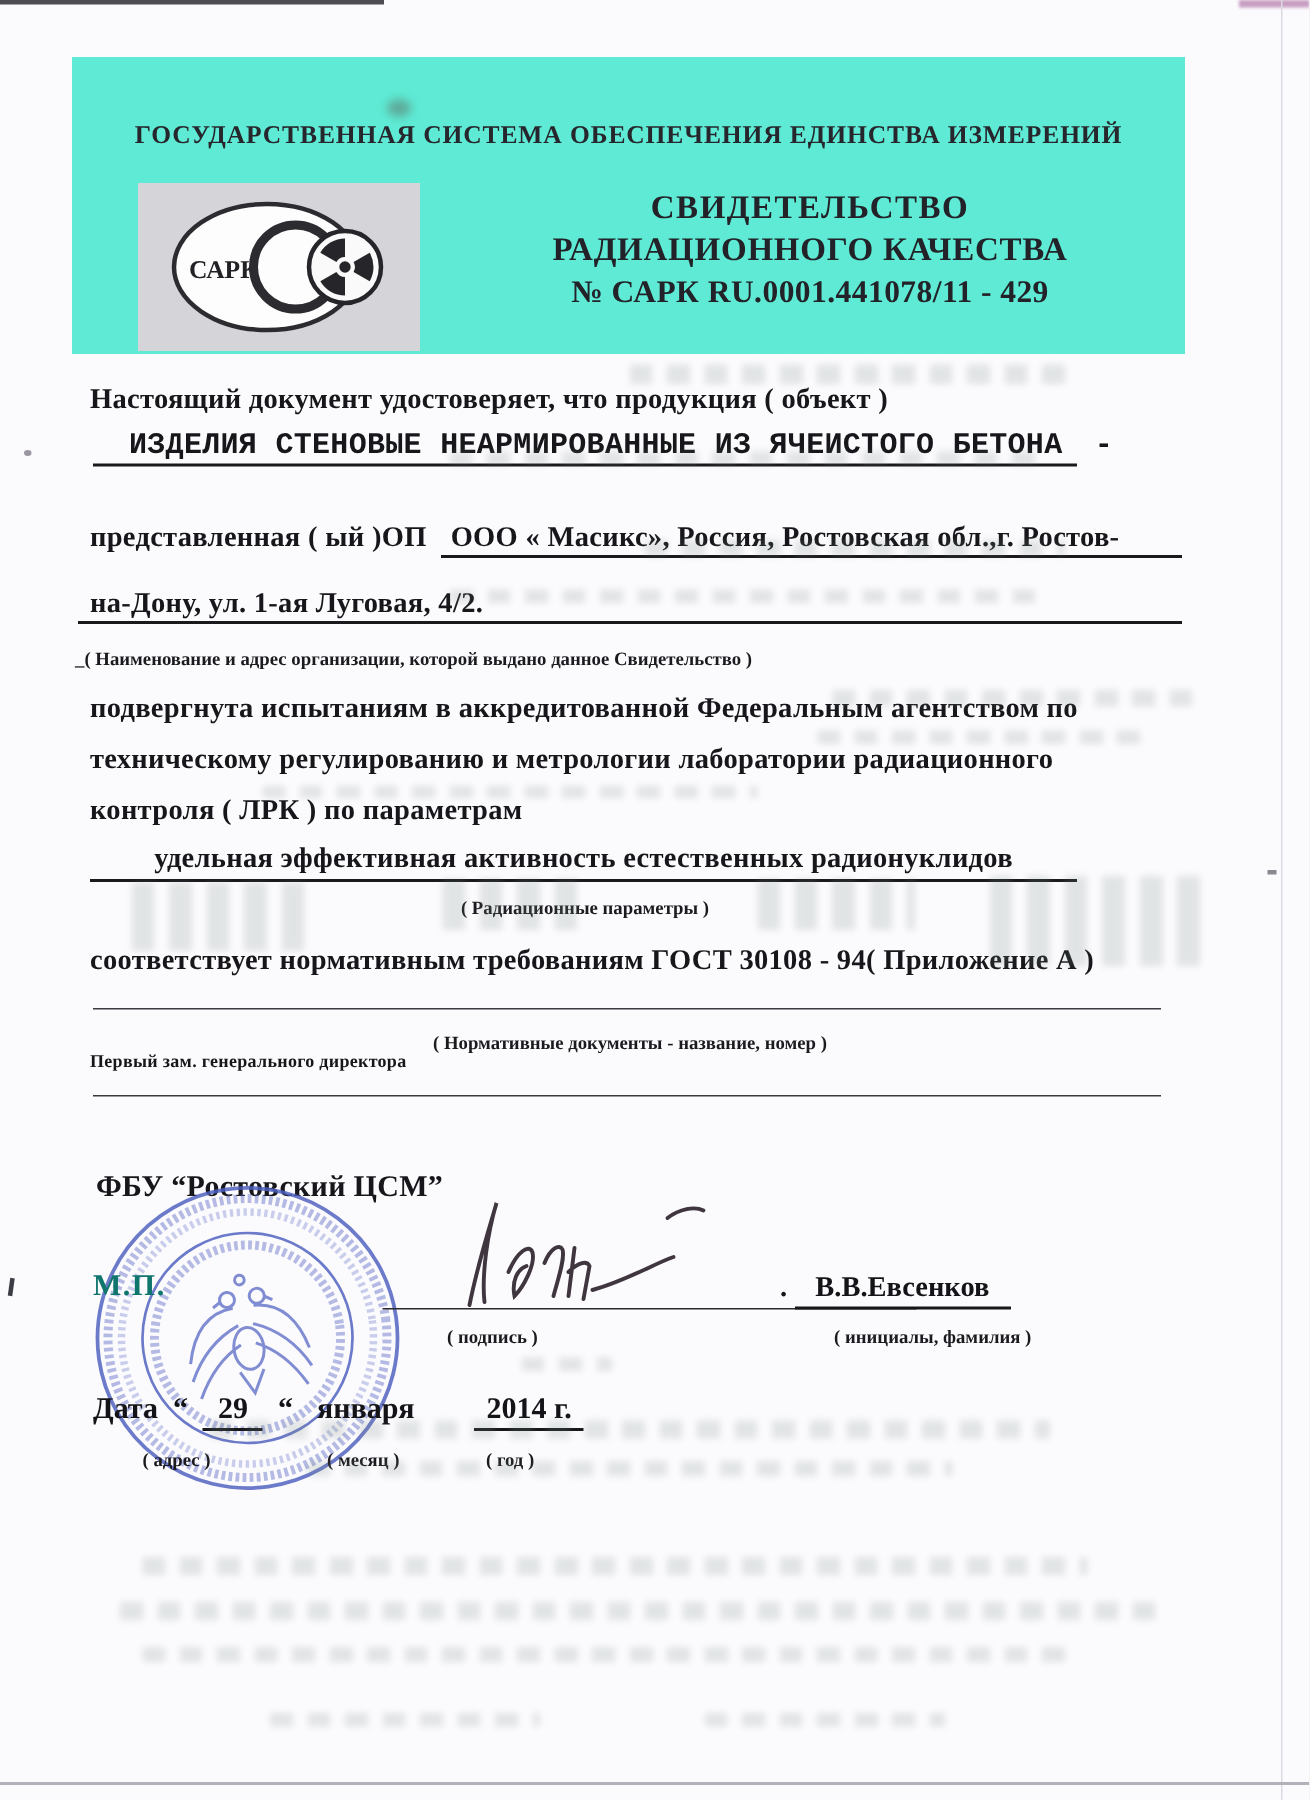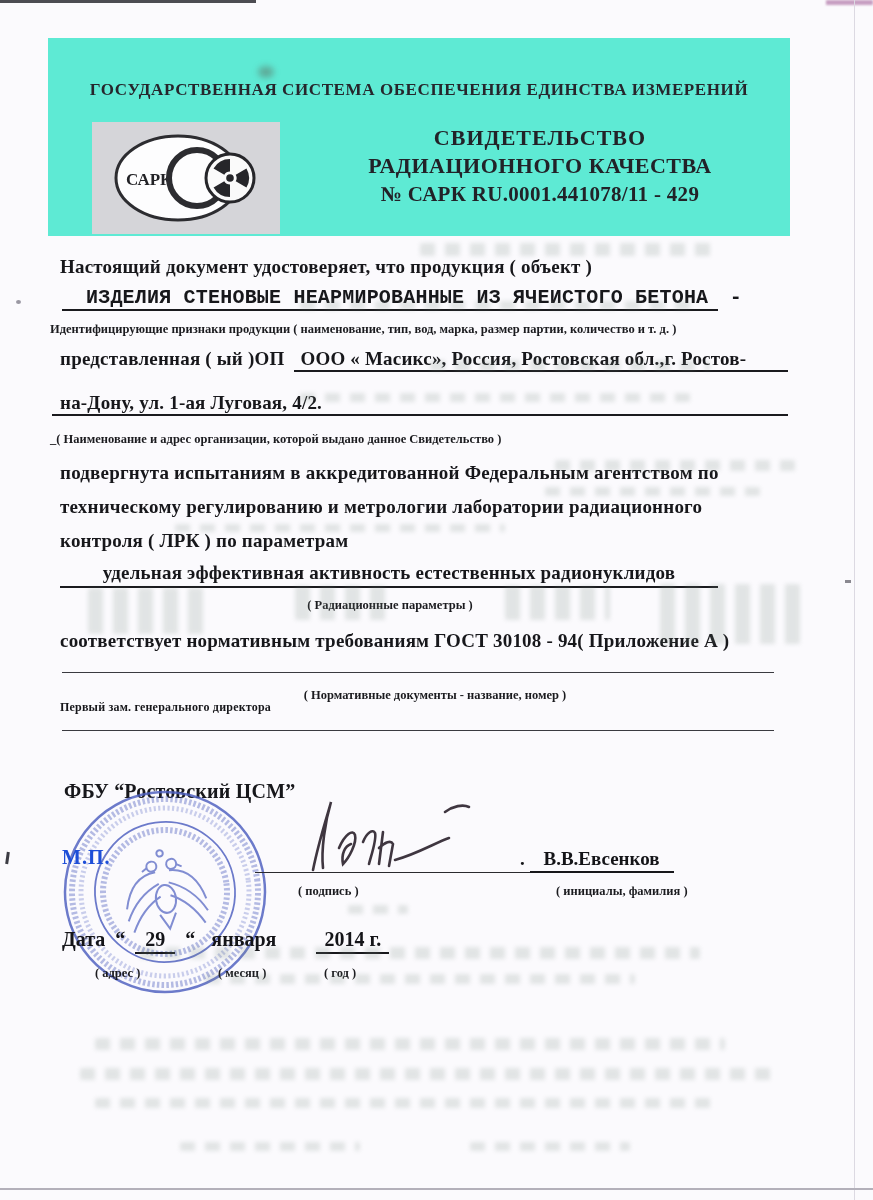--- a/index.html
+++ b/index.html
@@ -32,21 +32,21 @@
   .row{display:flex;align-items:baseline;}
   .fill{flex:1;border-bottom:2px solid #1a1a1e;}
   .rule{position:absolute;height:0;border-top:1.5px solid #3a3a40;}
 
   
   .bleed{position:absolute;filter:blur(2px);opacity:.38;border-radius:2px;
          background:repeating-linear-gradient(90deg,rgba(120,138,128,.5) 0 15px,transparent 15px 25px);}
 
   
   .stamp{position:absolute;left:55px;top:782px;width:220px;height:220px;opacity:.82;transform:rotate(-8deg);}
-  .mp{position:absolute;left:62px;top:846px;font-weight:bold;font-size:20px;color:#1d4ed8;letter-spacing:1px;}
+  .mp{position:absolute;left:62px;top:846px;font-weight:bold;font-size:20px;color:#0f766e;letter-spacing:1px;}
   .sig-line{position:absolute;left:255px;top:872px;width:356px;height:0;border-top:1.5px solid #2a2a2e;}
   .sig{position:absolute;left:295px;top:796px;width:210px;height:84px;}
   .name-row{position:absolute;left:520px;top:848px;font-weight:bold;font-size:19px;color:#141418;}
   .name-row .nu{border-bottom:2.5px solid #17171b;padding:0 14px 2px 14px;}
 
   
   .date-row{position:absolute;left:62px;top:928px;display:flex;align-items:baseline;font-weight:bold;font-size:20px;color:#141418;}
   .date-row .q{margin:0 10px;}
   .date-row .du{border-bottom:2px solid #17171b;padding:0 10px 1px 10px;}
   .date-row .mo{margin-left:6px;}
@@ -92,21 +92,20 @@
       <div class="t3">№ САРК RU.0001.441078/11 - 429</div>
     </div>
   </div>
 
   <div class="b" style="left:60px;top:256px;">Настоящий документ удостоверяет, что продукция ( объект )</div>
 
   <div class="b row" style="left:62px;top:286px;width:680px;font-size:20px;font-family:Liberation Mono, monospace;">
     <span class="u" style="display:inline-block;width:650px;padding-left:24px;">ИЗДЕЛИЯ СТЕНОВЫЕ НЕАРМИРОВАННЫЕ ИЗ ЯЧЕИСТОГО БЕТОНА</span>
     <span style="margin-left:12px;">-</span>
   </div>
-  <div class="caption" style="left:50px;top:322px;">Идентифицирующие признаки продукции ( наименование, тип, вод, марка, размер партии, количество и т. д. )</div>
 
   <div class="b row" style="left:60px;top:348px;width:728px;">
     <span>представленная ( ый )ОП</span>
     <span class="fill" style="margin-left:10px;padding-left:6px;">ООО « Масикс», Россия, Ростовская обл.,г. Ростов-</span>
   </div>
   <div class="b row" style="left:52px;top:392px;width:736px;">
     <span class="fill" style="padding-left:8px;">на-Дону, ул. 1-ая Луговая, 4/2.</span>
   </div>
   <div class="caption" style="left:50px;top:432px;">
     <span>_</span><span>( Наименование и адрес организации, которой выдано данное Свидетельство )</span>
@@ -115,21 +114,21 @@
   <div class="b" style="left:60px;top:496px;">техническому регулированию и метрологии лаборатории  радиационного</div>
   <div class="b" style="left:60px;top:462px;">подвергнута испытаниям в аккредитованной Федеральным агентством по</div>
   <div class="b" style="left:60px;top:530px;">контроля ( ЛРК ) по  параметрам</div>
 
   <div class="b u" style="left:60px;top:562px;width:658px;text-align:center;padding-bottom:2px;">удельная эффективная активность естественных радионуклидов</div>
   <div class="caption" style="left:275px;top:598px;width:230px;text-align:center;">( Радиационные параметры )</div>
 
   <div class="b" style="left:60px;top:630px;">соответствует нормативным требованиям ГОСТ 30108 - 94( Приложение А )</div>
 
   <div class="rule" style="left:62px;top:672px;width:712px;"></div>
-  <div class="caption" style="left:265px;top:688px;width:340px;text-align:center;">( Нормативные документы - название, номер )</div>
+  <div class="caption" style="left:250px;top:688px;width:340px;text-align:center;">( Нормативные документы - название, номер )</div>
   <div class="rule" style="left:62px;top:730px;width:712px;"></div>
 
   <div class="b" style="left:60px;top:700px;font-size:12px;">Первый зам. генерального директора</div>
   <div class="b" style="left:64px;top:780px;font-size:20px;">ФБУ “Ростовский ЦСМ”</div>
 
   <svg class="stamp" viewBox="-110 -110 220 220">
     <g stroke="#4d5fc0" fill="none">
       <circle r="100" stroke-width="2.5"></circle>
       <circle r="93" stroke-width="6" stroke-dasharray="2.5 2.2" opacity=".5"></circle>
       <circle r="84" stroke-width="5" stroke-dasharray="2.2 2.4" opacity=".35"></circle>

